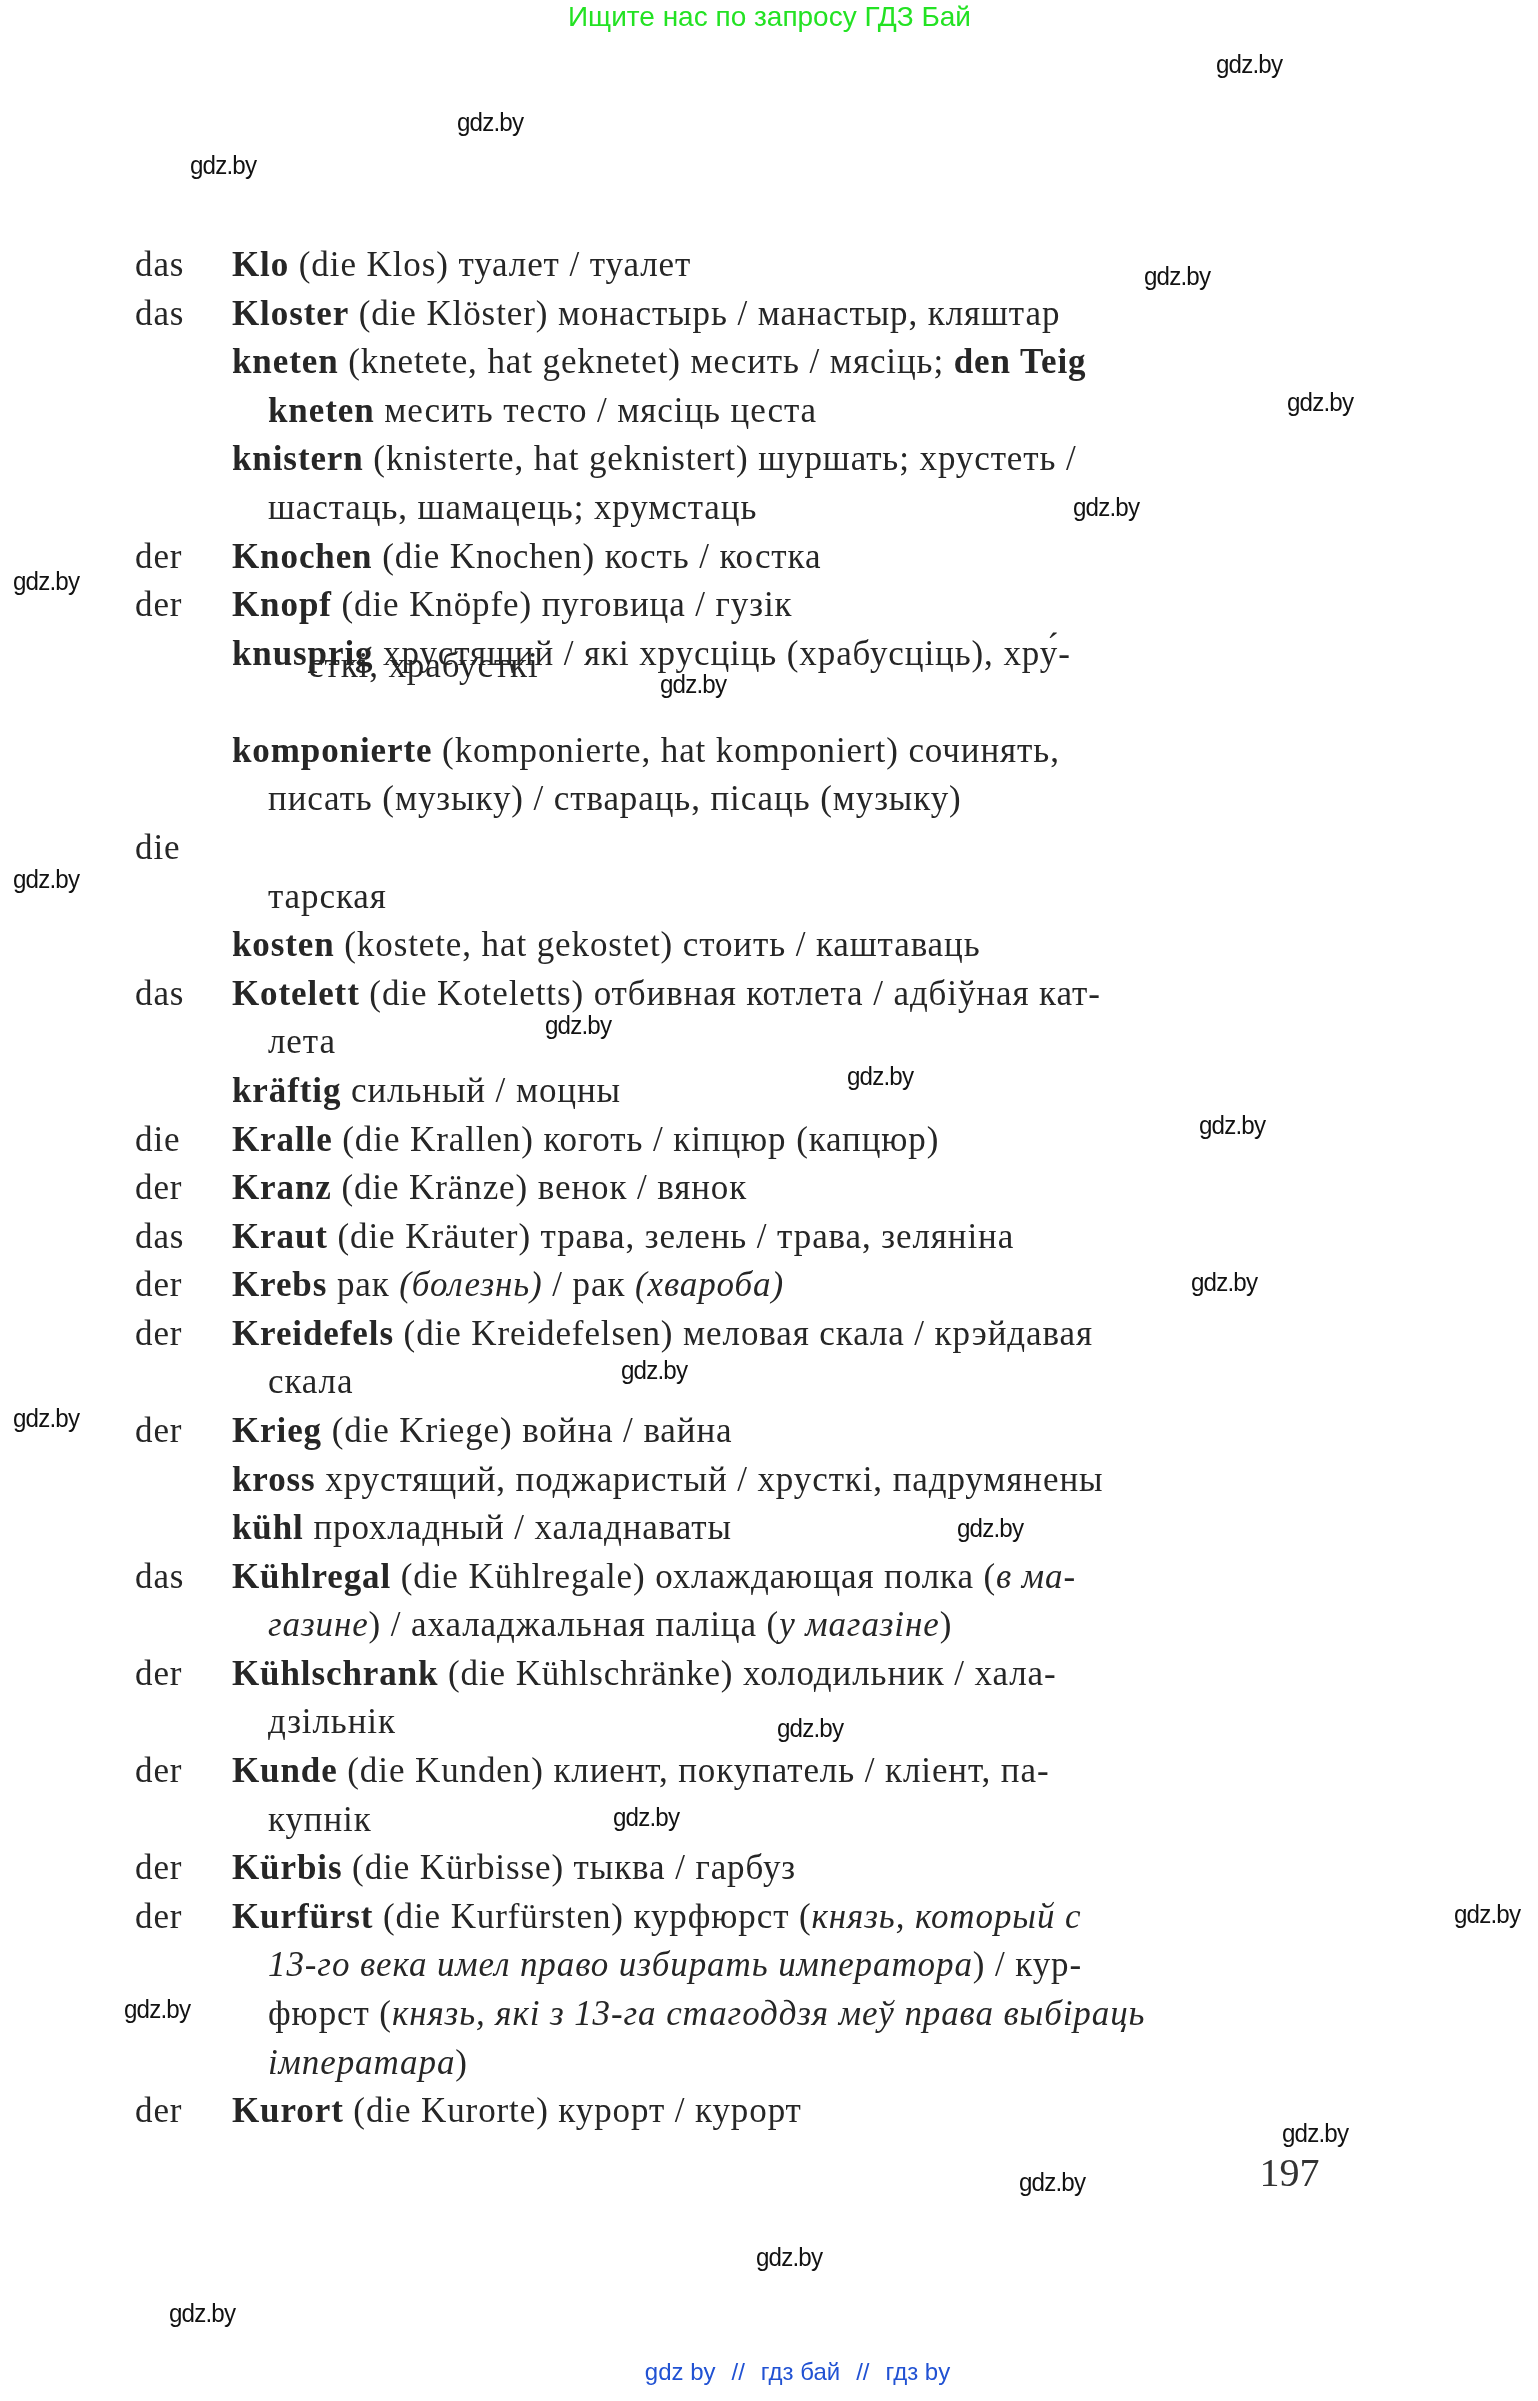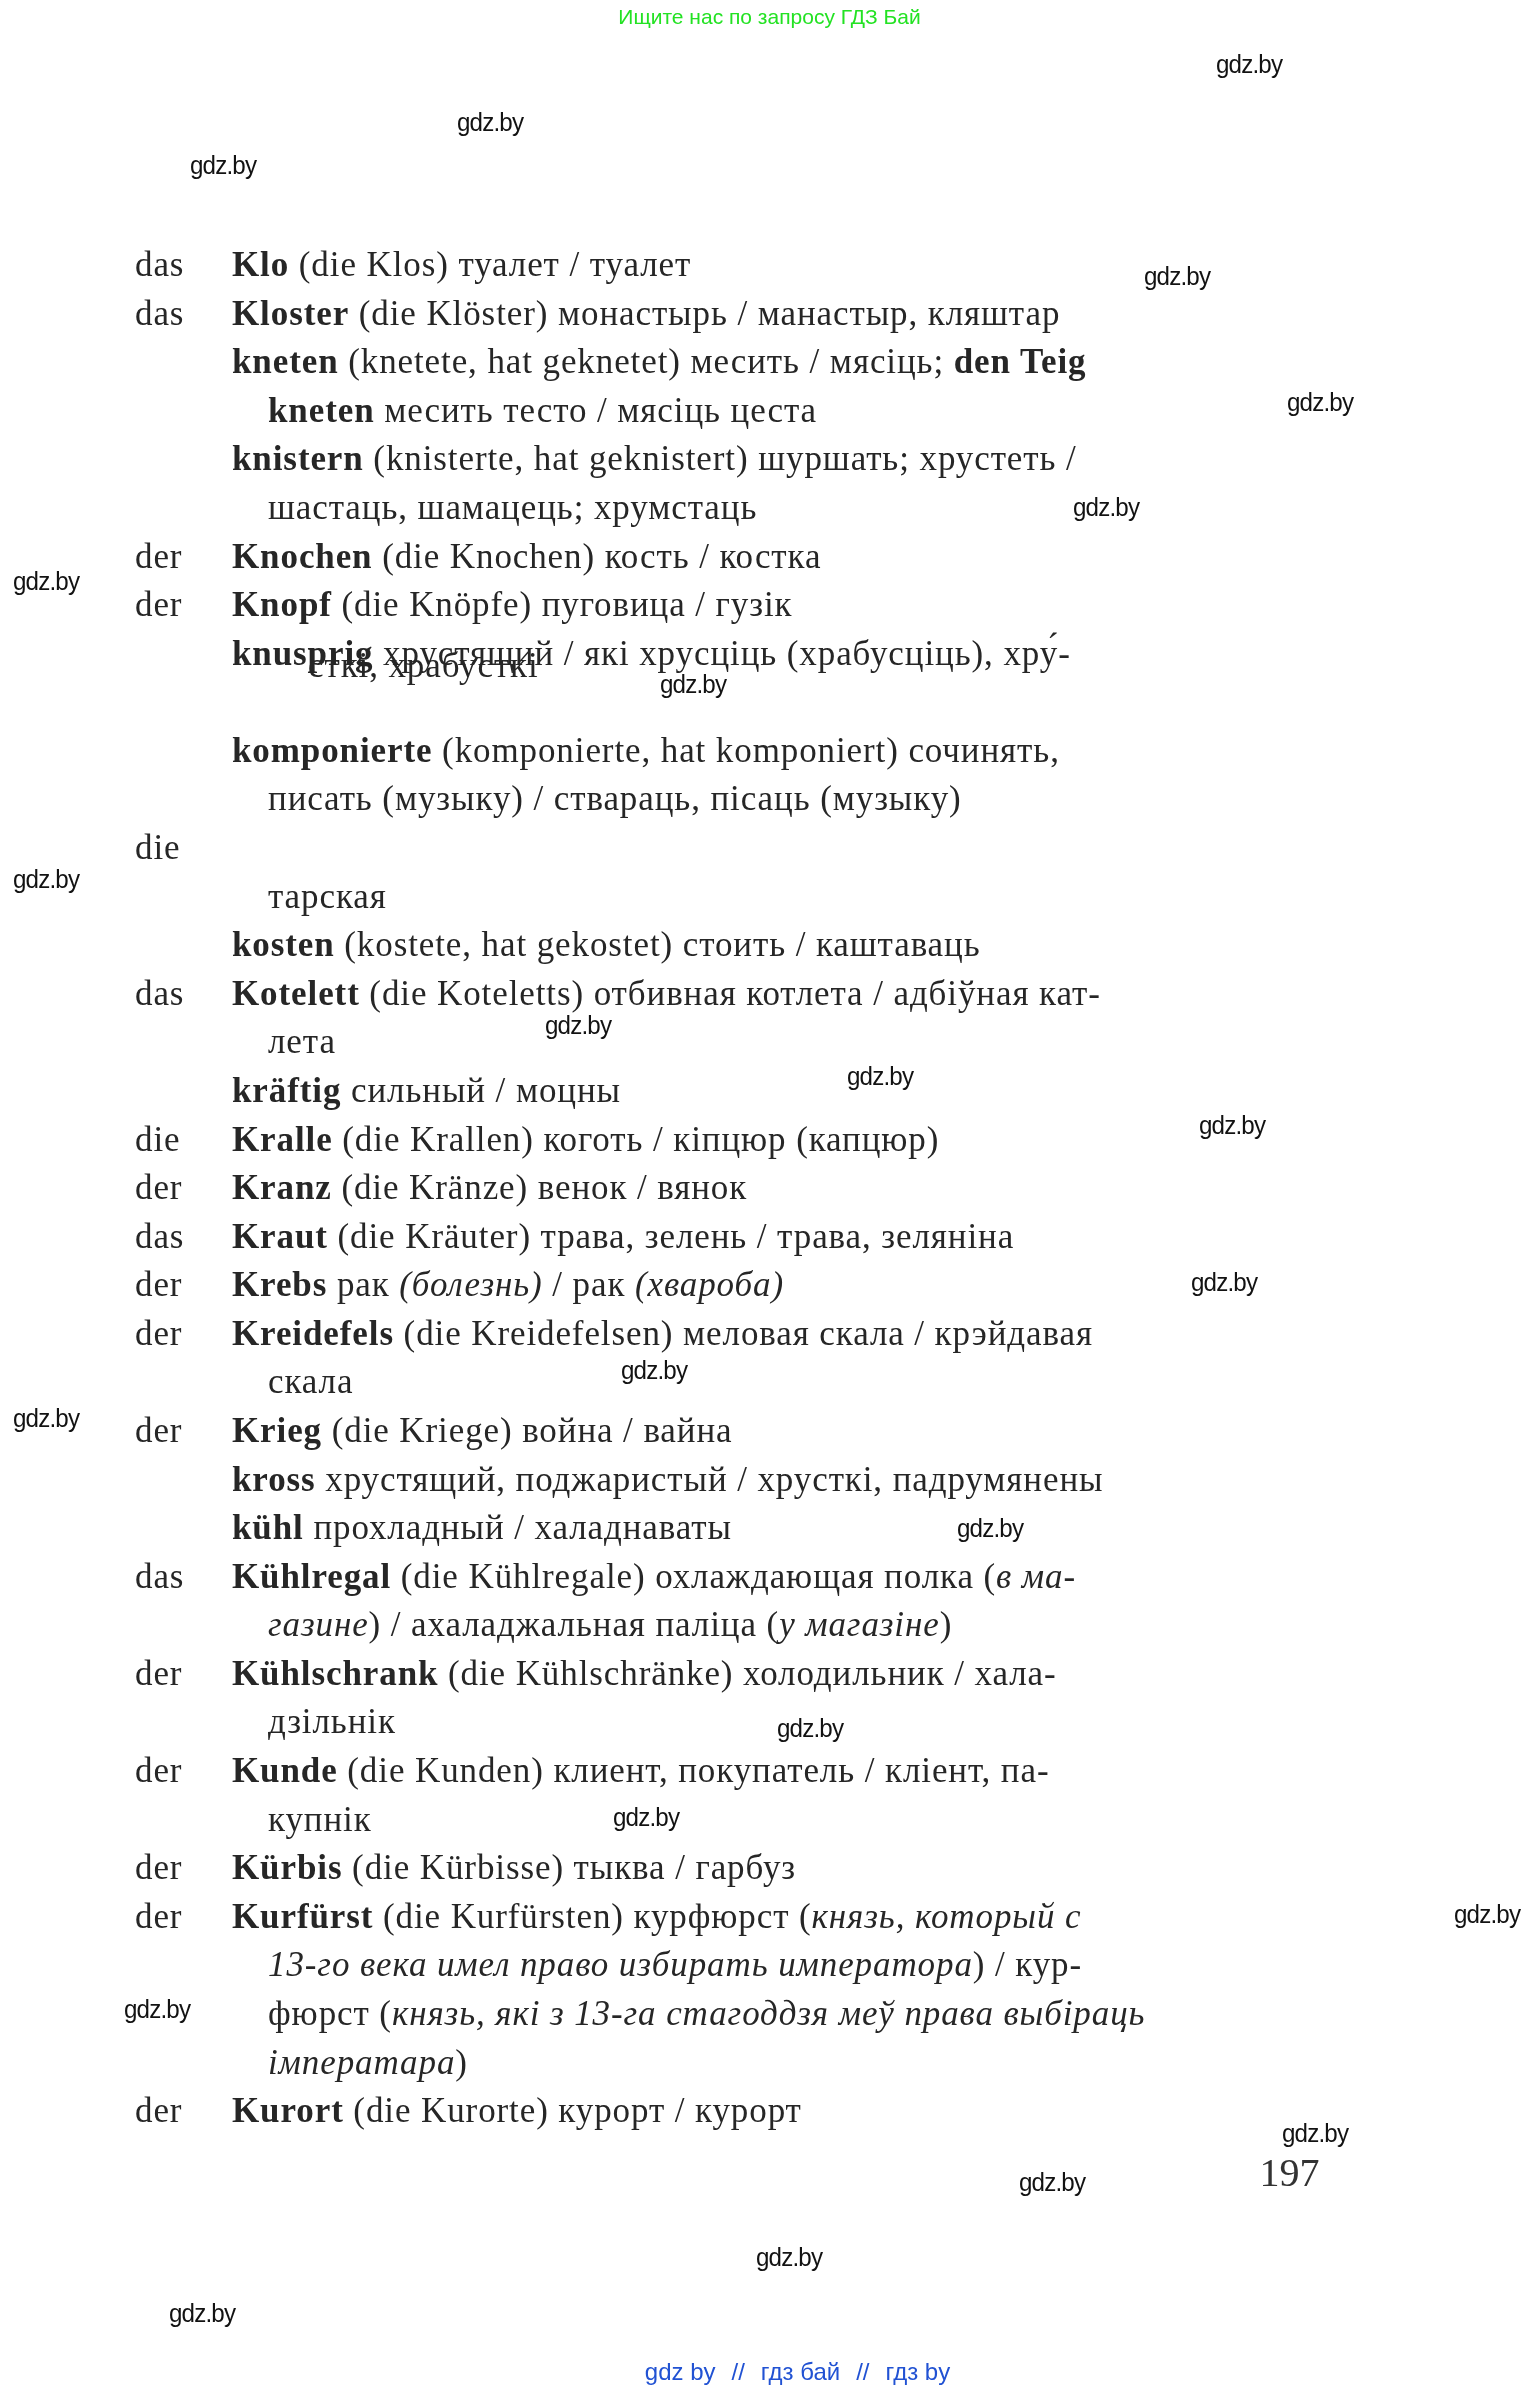--- a/index.html
+++ b/index.html
@@ -3,21 +3,21 @@
 <meta charset="utf-8">
 <style>
   html,body{margin:0;padding:0;background:#e8e8e8;}
   .page{
     position:relative;width:1539px;height:2401px;background:#ffffff;
     overflow:hidden;font-family:"Liberation Serif",serif;color:#262626;
     margin:0 auto;
   }
   .header-note{
     position:absolute;top:2.7px;left:0;width:100%;text-align:center;
-    font-family:"Liberation Sans",sans-serif;font-size:21px;line-height:28px;
+    font-family:"Liberation Sans",sans-serif;font-size:28px;line-height:28px;
   }
   .wm{
     position:absolute;font-family:"Liberation Sans",sans-serif;
     font-size:26px;line-height:28px;color:#121212;letter-spacing:-0.9px;
     transform:scaleX(.93);transform-origin:left top;white-space:nowrap;
   }
   .dict-line{
     position:absolute;left:0;width:1539px;height:49px;
     font-size:35px;line-height:48px;white-space:nowrap;letter-spacing:0.9px;
   }

